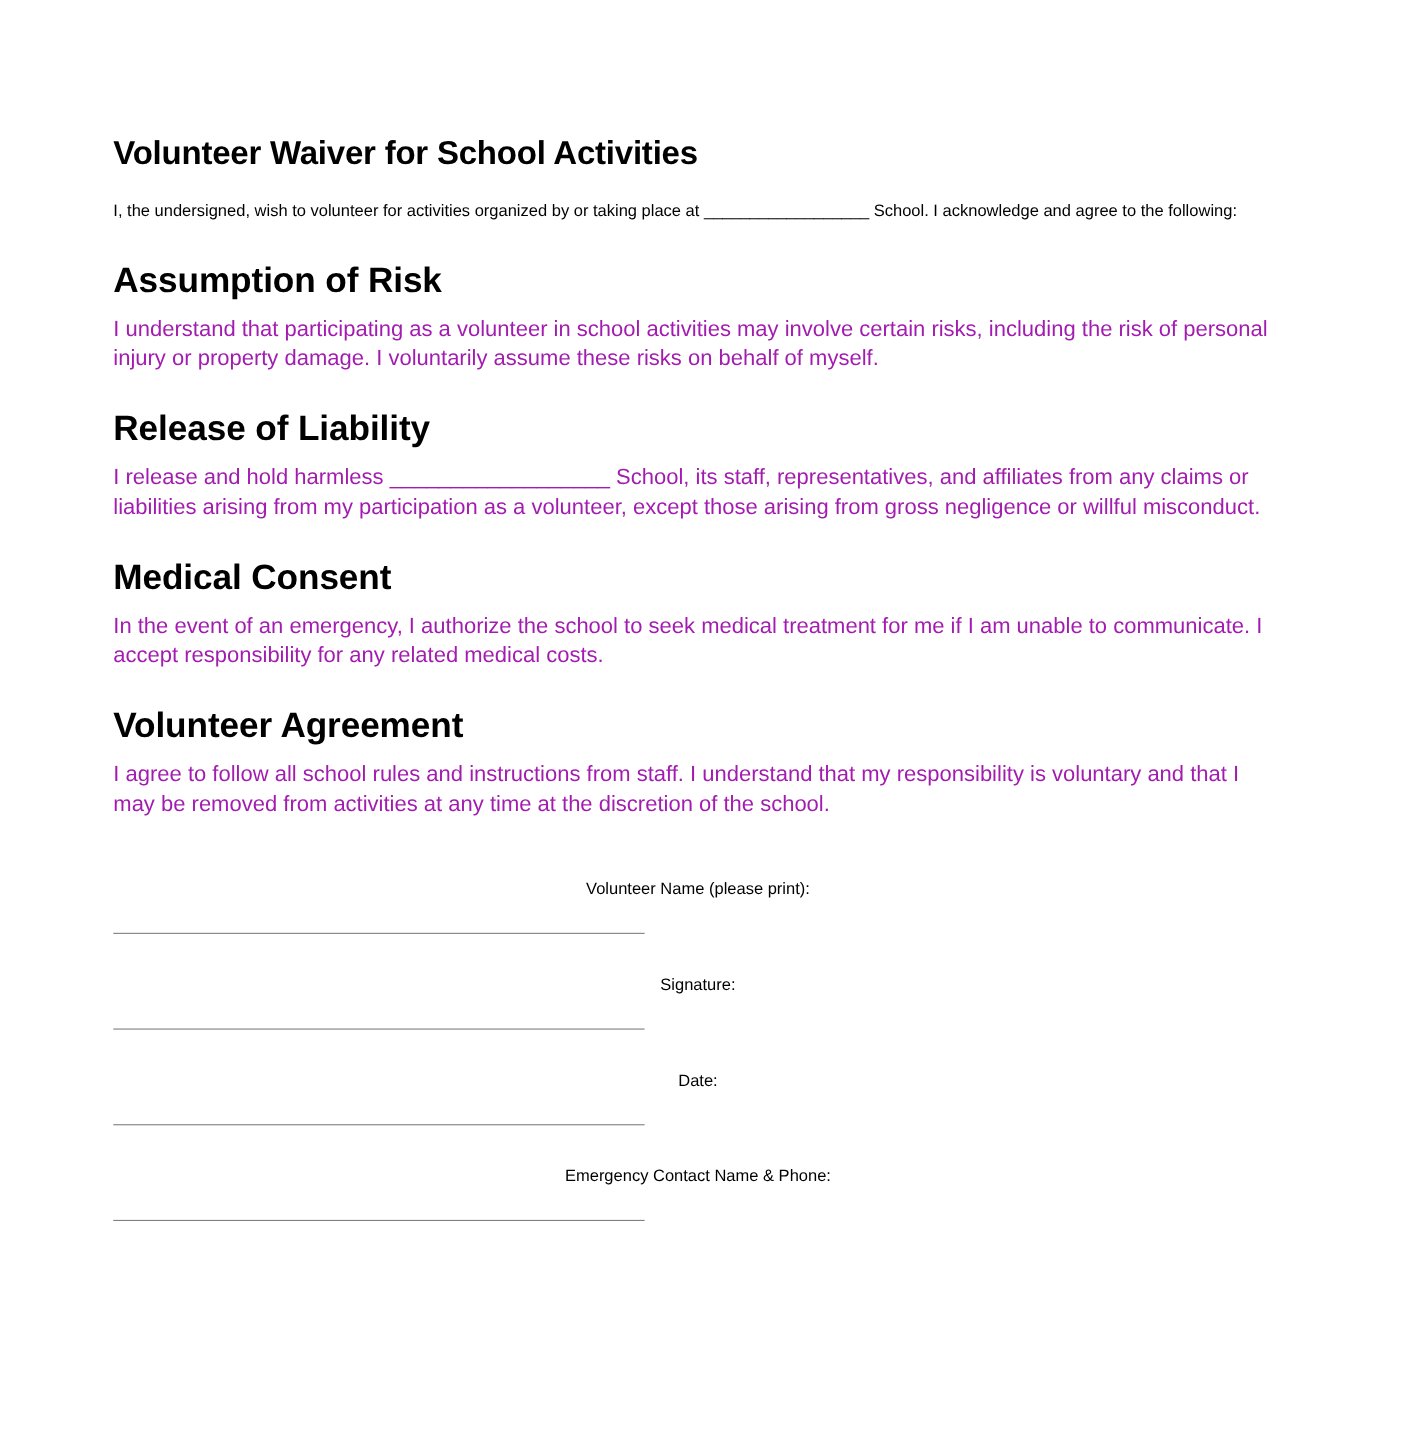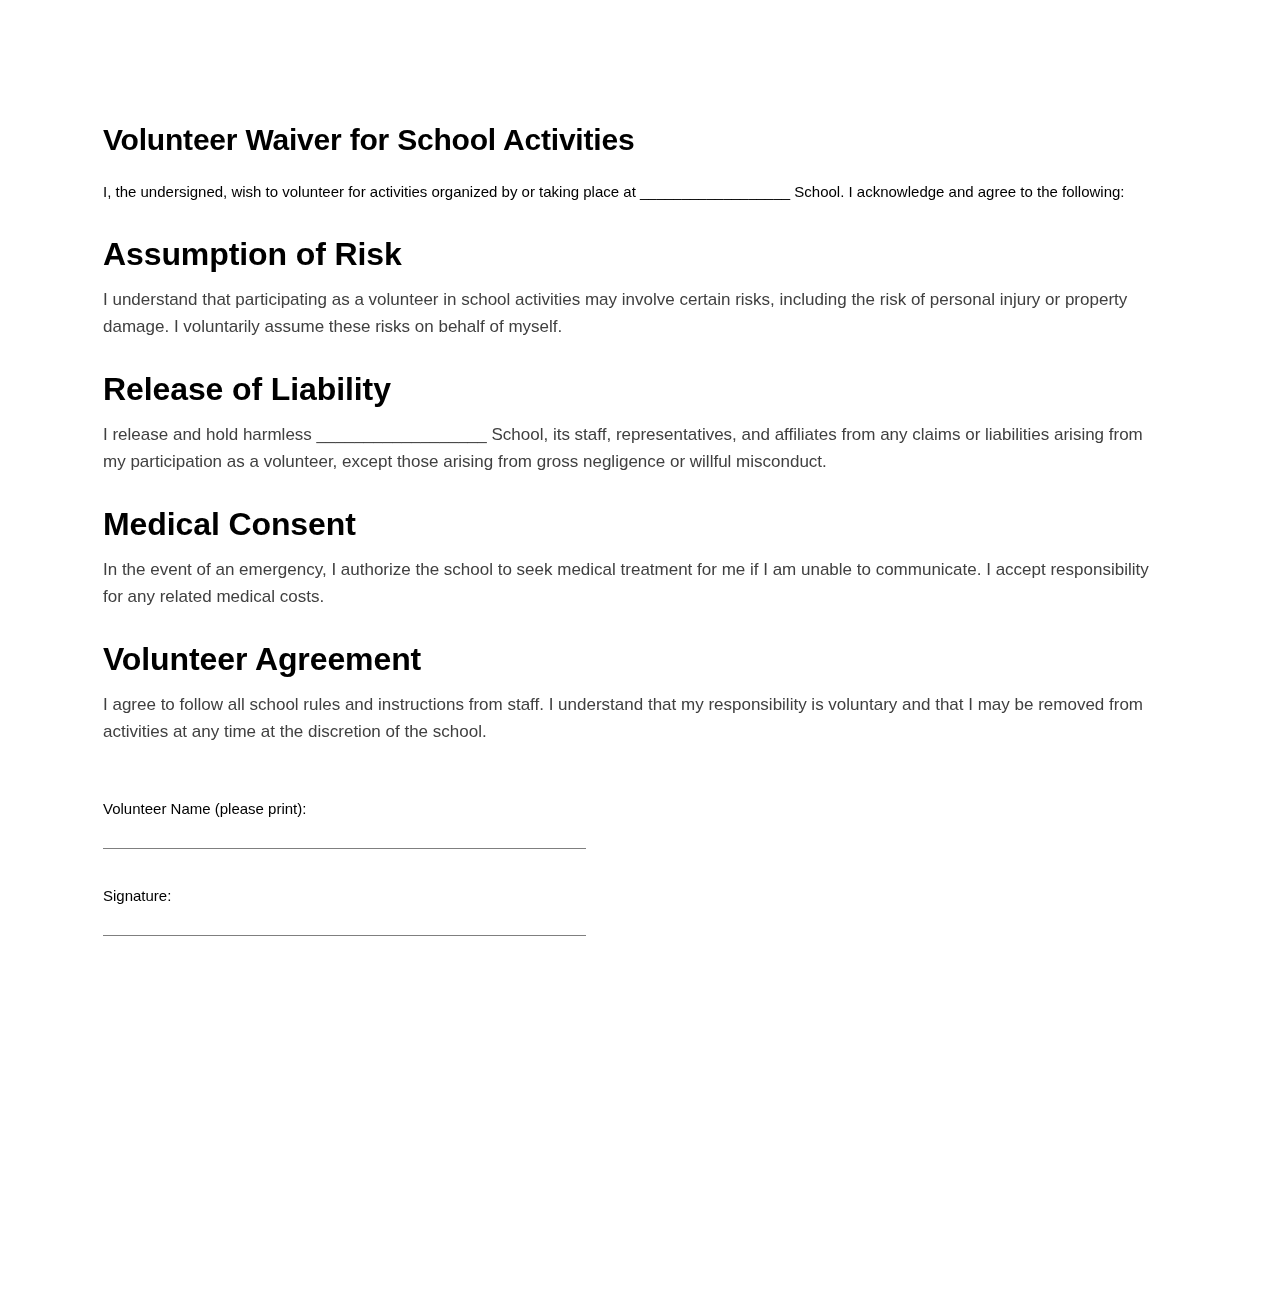--- a/index.html
+++ b/index.html
@@ -47,33 +47,34 @@
   .section-heading {
     font-size: 32px;
     font-weight: bold;
     line-height: 28px;
     margin: 0;
     padding-top: 35px;
     letter-spacing: -0.1px;
     color: #000000;
   }
   .section-body {
-    font-size: 17px;
+    font-size: 20px;
     line-height: 27px;
     margin: 0;
     padding-top: 18px;
-    color: #404040;
+    color: #a21caf;
   }
   .blank-fill {
     font-family: Liberation Sans, sans-serif;
     letter-spacing: 0;
     white-space: pre;
   }
   .fields {
     padding-top: 52px;
+    text-align: center;
   }
   .field-block {
     margin-bottom: 35px;
   }
   .field-label {
     font-size: 15px;
     line-height: 24px;
     color: #000000;
     margin: 0;
     padding-bottom: 27px;
@@ -113,18 +114,26 @@
       <div class="field-block">
         <div class="field-label">Volunteer Name (please print):</div>
         <hr class="field-line">
       </div>
 
       <div class="field-block">
         <div class="field-label">Signature:</div>
         <hr class="field-line">
       </div>
 
+      <div class="field-block">
+        <div class="field-label">Date:</div>
+        <hr class="field-line">
+      </div>
 
+      <div class="field-block">
+        <div class="field-label">Emergency Contact Name &amp; Phone:</div>
+        <hr class="field-line">
+      </div>
 
     </div>
 
   </div>
 </div>
 
 </body></html>

